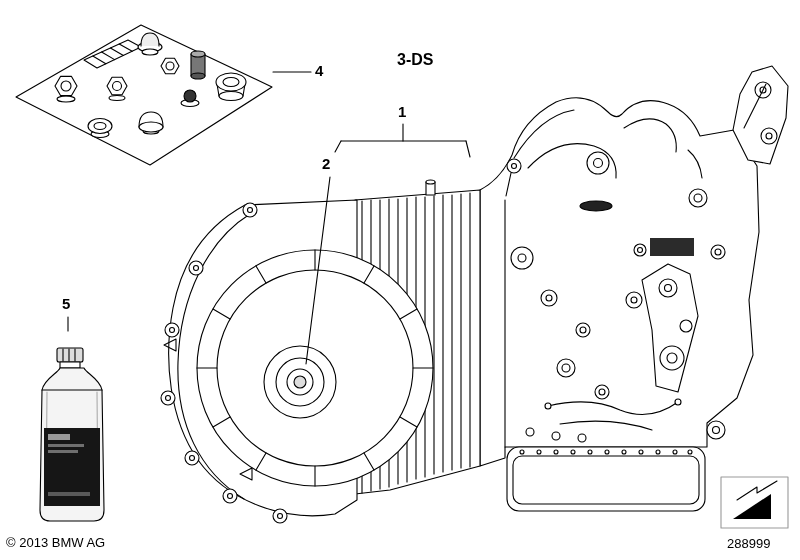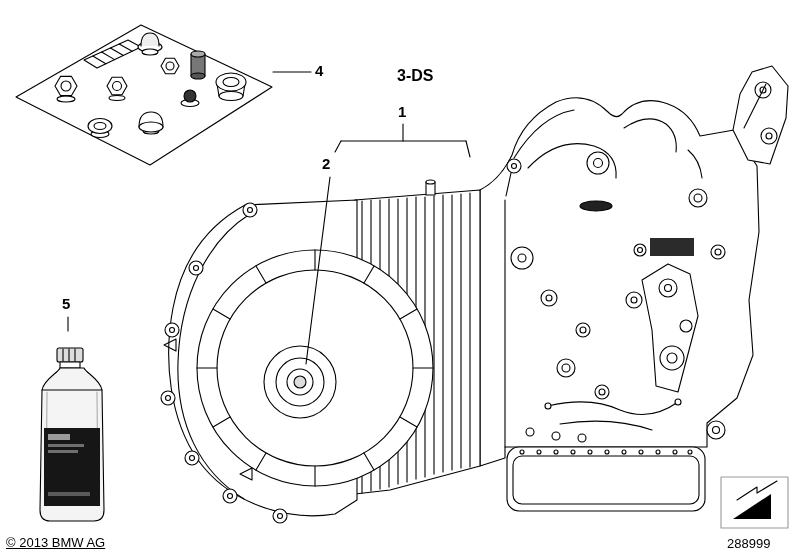--- a/index.html
+++ b/index.html
@@ -246,19 +246,19 @@
   <g>
     <rect x="721" y="477" width="67" height="51" fill="#fff" stroke="#999"></rect>
     <g>
       <polygon points="733,519 771,494 771,519" fill="#000" stroke="none"></polygon>
       <path d="M737,500 L757,487 L757,493 L777,481" stroke="#000"></path>
     </g>
   </g>
 </svg>
 
   <div class="callout" style="left:315px;top:63px;">4</div>
-  <div class="variant" style="left:397px;top:52px;margin-top:16px;">3-DS</div>
+  <div class="variant" style="left:397px;top:52px;">3-DS</div>
   <div class="callout" style="left:398px;top:104px;">1</div>
   <div class="callout" style="left:322px;top:156px;">2</div>
   <div class="callout" style="left:62px;top:296px;">5</div>
-  <div class="footer-text" style="left:6px;top:536px;text-decoration:underline;">© 2013 BMW AG</div>
+  <div class="footer-text" style="left:6px;top:536px;">© 2013 BMW AG</div>
   <div class="footer-text" style="left:727px;top:537px;">288999</div>
 </div>
 
 </body></html>

